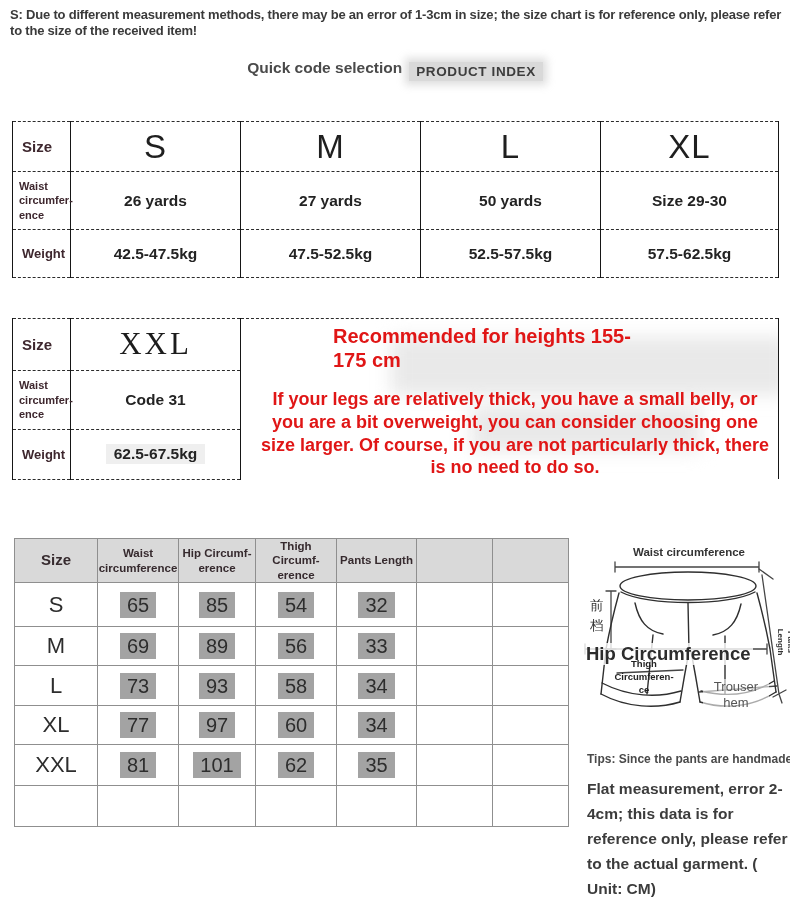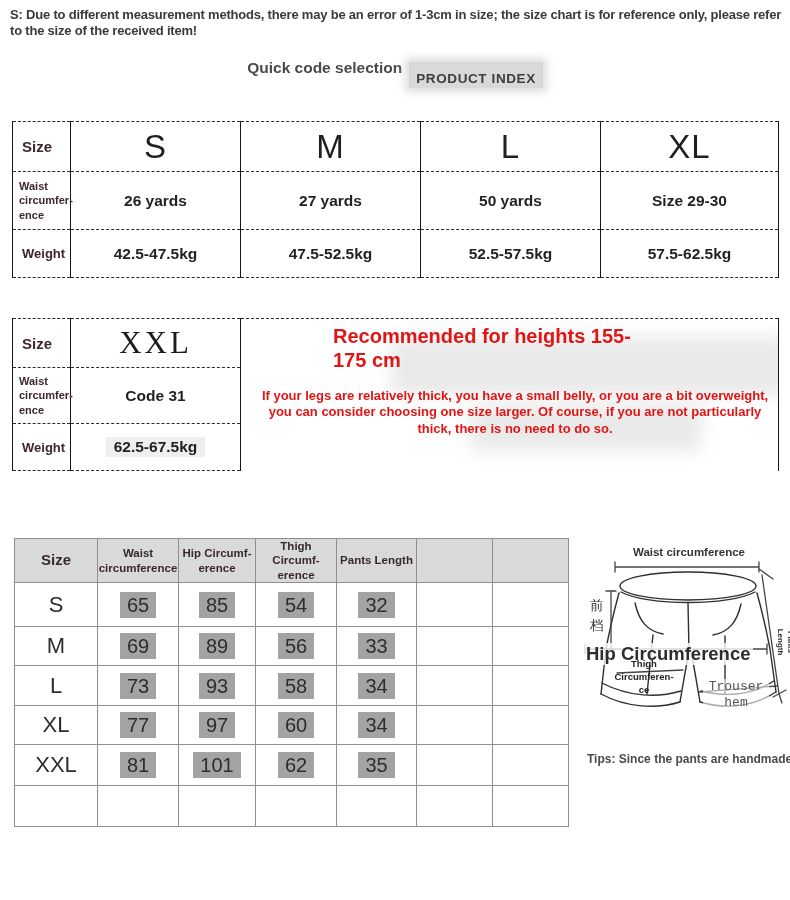--- a/index.html
+++ b/index.html
@@ -18,21 +18,21 @@
   }
 
   
   .heading {
     position:absolute; top:59px; left:0; width:100%;
     display:flex; justify-content:center; align-items:flex-start; gap:7px;
   }
   .h-bold { font-size:15.5px; font-weight:bold; color:#4a4a4a; }
   .h-caps {
     font-size:13.5px; font-weight:bold; color:#3d3d3d; letter-spacing:0.6px;
-    background:#d9d9d9; padding:9px 7px 2px 7px; margin-top:3px;
+    background:#d9d9d9; padding:2px 7px 2px 7px; margin-top:3px;
     box-shadow:0 0 8px 4px rgba(214,214,214,0.8);
   }
 
   
   table { border-collapse:collapse; table-layout:fixed; }
   .dashed td {
     border-left:1.5px solid #161616; border-top:1.2px dashed #2b2b2b;
     text-align:center; vertical-align:middle; padding:0;
   }
   .dashed td:last-child { border-right:1.5px solid #161616; }
@@ -58,21 +58,21 @@
   .note-cell { vertical-align:top !important; position:relative; overflow:hidden; }
   .blob { position:absolute; background:#e9e9e9; filter:blur(9px); }
   .blob-a { left:150px; top:18px; width:400px; height:58px; }
   .blob-b { left:230px; top:86px; width:230px; height:46px; }
   .note-head {
     position:relative; margin:5px 0 0 92px; width:330px; text-align:left;
     font-size:20px; font-weight:bold; color:#e01616; line-height:1.22;
   }
   .note-body {
     position:relative; margin:15px 5px 0 16px; text-align:center;
-    font-size:13px; font-weight:bold; color:#e01616; line-height:1.27;
+    font-size:18px; font-weight:bold; color:#e01616; line-height:1.27;
   }
 
   
   .t3 { position:absolute; left:14px; top:538px; width:554px; }
   .t3 td {
     border:1px solid #8f8f8f; text-align:center; vertical-align:middle;
     color:#2d2d2d; padding:0;
   }
   .t3 .h {
     background:#d9d9d9; font-weight:bold; color:#362a2e;
@@ -102,21 +102,21 @@
   .lbl-hip {
     left:1px; top:100px; font-size:18.5px; font-weight:bold; color:#2d2d2d;
     background:rgba(255,255,255,0.8); padding:0 2px;
   }
   .lbl-thigh {
     left:28px; top:115px; width:66px; text-align:center;
     font-size:9.5px; font-weight:bold; color:#222; line-height:1.35;
   }
   .lbl-hem {
     left:120px; top:136px; width:66px; text-align:center;
-    font-size:13px; color:#555; line-height:1.2; background:rgba(255,255,255,0.6);font-family:Liberation Mono, monospace;
+    font-size:13px; color:#555; line-height:1.2; background:rgba(255,255,255,0.6);
   }
   .lbl-length {
     left:176px; top:86px; width:46px; height:26px; text-align:center;
     font-size:8px; font-weight:bold; color:#333; line-height:1.25;
     transform:rotate(90deg);
   }
 
   
   .tips { position:absolute; left:587px; top:752px; width:203px; }
   .tips-title { font-size:12px; font-weight:bold; color:#4a4a4a; white-space:nowrap; }
@@ -316,15 +316,16 @@
 Circumferen-
 ce</div>
     <div class="dlabel lbl-hem">Trouser
 hem</div>
     <div class="dlabel lbl-length">Pants
 Length</div>
   </div>
 
   <div class="tips">
     <div class="tips-title">Tips: Since the pants are handmade</div>
+    <div class="tips-body">Flat measurement, error 2-4cm; this data is for reference only, please refer to the actual garment. ( Unit: CM)</div>
   </div>
 
 </div>
 
 </body></html>

